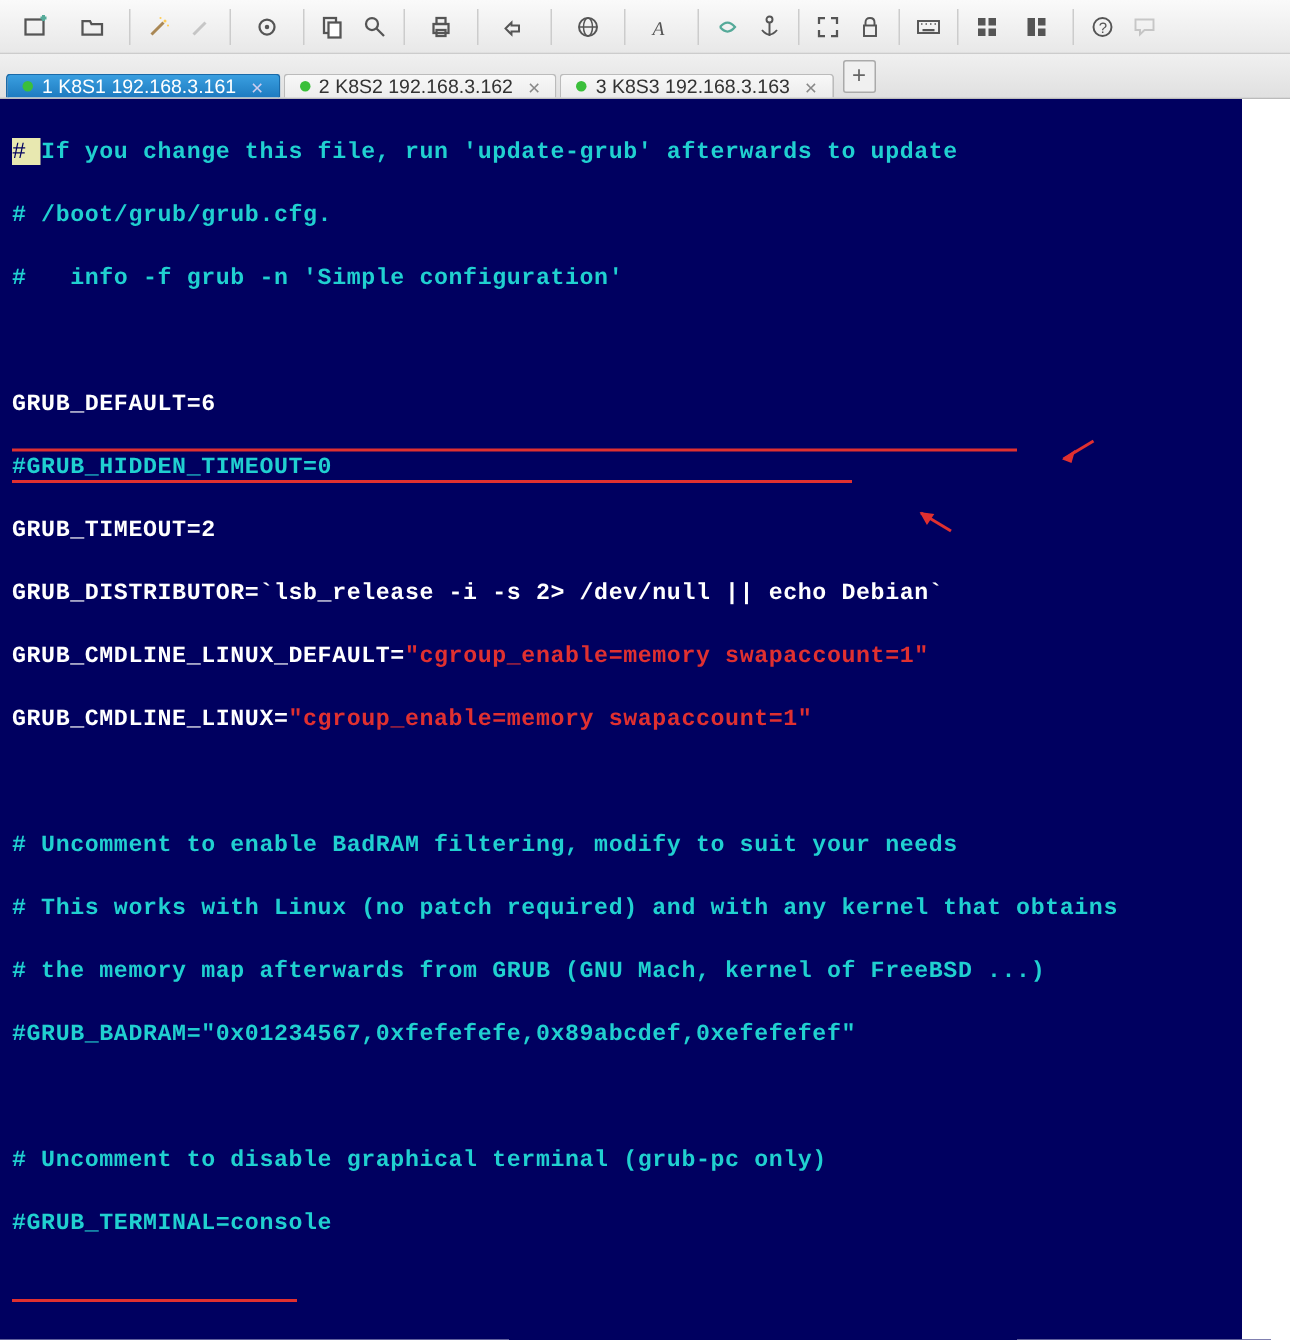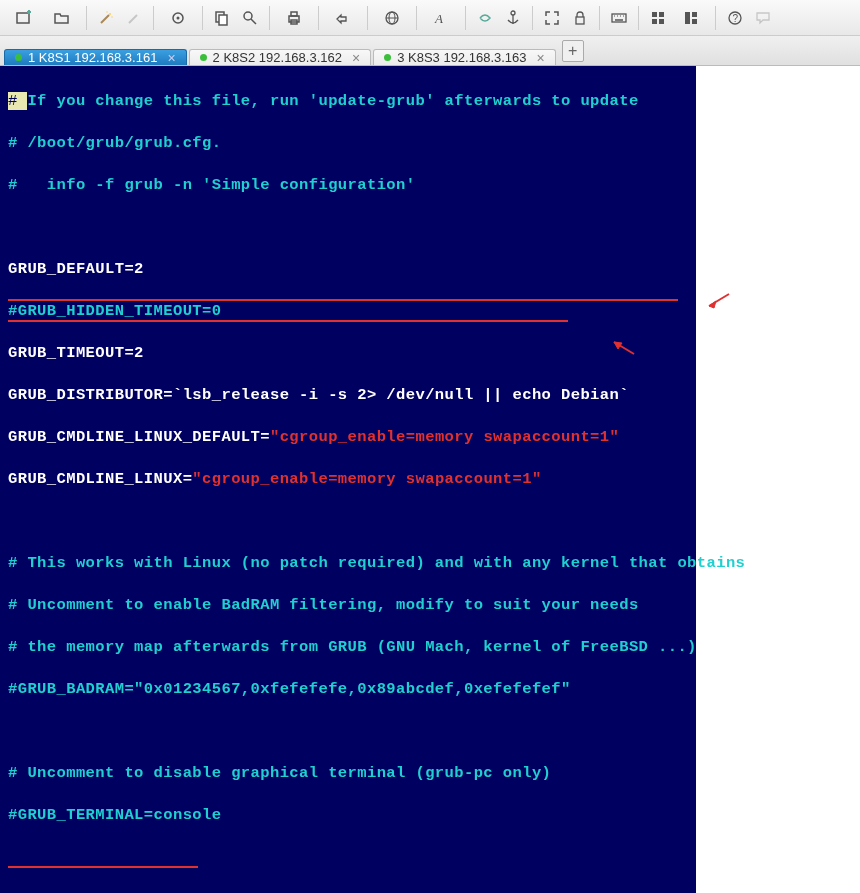--- a/index.html
+++ b/index.html
@@ -9,21 +9,21 @@
 .tbtn svg { width:16px; height:16px; }
 .tbtn.wide { width:36px; }
 .sep { width:1px; height:24px; background:#ccc; margin:0 4px; }
 .tabbar { height:30px; background:linear-gradient(#f0f0f0,#e0e0e0); border-bottom:1px solid #bbb; display:flex; align-items:flex-end; padding:0 4px; }
 .tab { height:16px; padding:0 10px; display:flex; align-items:center; gap:6px; font-size:13px; background:linear-gradient(#f8f8f8,#ececec); border:1px solid #bbb; border-bottom:none; border-radius:3px 3px 0 0; margin-right:2px; cursor:pointer; color:#333; }
 .tab.active { background:linear-gradient(#3a9fe0,#1e7bc0); color:#fff; border-color:#1a6aa8; }
 .tab .dot { width:7px; height:7px; border-radius:50%; background:#3bbf3b; }
 .tab .x { font-size:14px; color:#888; margin-left:4px; cursor:pointer; }
 .tab.active .x { color:#cce; }
 .addtab { width:22px; height:22px; border:1px solid #aaa; background:#f0f0f0; display:flex; align-items:center; justify-content:center; font-size:16px; color:#666; margin:0 0 3px 4px; border-radius:2px; cursor:pointer; }
-.term { width:696px; height:827px; background:#000060; font-family:'Courier New',monospace; font-size:15.5px; line-height:21px; padding:4px 8px; position:relative; color:#fff; white-space:pre; letter-spacing:0.4px; }
+.term { width:828px; height:827px; background:#000060; font-family:'Courier New',monospace; font-size:15.5px; line-height:21px; padding:4px 8px; position:relative; color:#fff; white-space:pre; letter-spacing:0.4px; }
 .c-teal { color:#20d0d0; font-weight:bold; }
 .c-white { color:#ffffff; font-weight:bold; }
 .c-red { color:#e03030; font-weight:bold; }
 .cursor { background:#e8e8b0; color:#000060; }
 .arrow { position:absolute; pointer-events:none; }
 .arrow svg { stroke:#e03030; fill:#e03030; }
 .ul1, .ul2, .ul3 { position:absolute; height:2px; background:#e03030; pointer-events:none; }
 </style>
 </head>
 <body>
@@ -186,29 +186,29 @@
     <span class="x">×</span>
   </div>
   <div class="addtab">+</div>
 </div>
 
 <div class="term">
 <div><span class="cursor"># </span><span class="c-teal">If you change this file, run 'update-grub' afterwards to update</span></div>
 <div class="c-teal"># /boot/grub/grub.cfg.</div>
 <div class="c-teal">#   info -f grub -n 'Simple configuration'</div>
 <div>&nbsp;</div>
-<div class="c-white">GRUB_DEFAULT=2</div>
+<div class="c-white">GRUB_DEFAULT=6</div>
 <div class="c-teal">#GRUB_HIDDEN_TIMEOUT=0</div>
 <div class="c-white">GRUB_TIMEOUT=2</div>
 <div class="c-white">GRUB_DISTRIBUTOR=`lsb_release -i -s 2&gt; /dev/null || echo Debian`</div>
 <div><span class="c-white">GRUB_CMDLINE_LINUX_DEFAULT=</span><span class="c-red">"cgroup_enable=memory swapaccount=1"</span></div>
 <div><span class="c-white">GRUB_CMDLINE_LINUX=</span><span class="c-red">"cgroup_enable=memory swapaccount=1"</span></div>
 <div>&nbsp;</div>
+<div class="c-teal"># Uncomment to enable BadRAM filtering, modify to suit your needs</div>
 <div class="c-teal"># This works with Linux (no patch required) and with any kernel that obtains</div>
-<div class="c-teal"># Uncomment to enable BadRAM filtering, modify to suit your needs</div>
 <div class="c-teal"># the memory map afterwards from GRUB (GNU Mach, kernel of FreeBSD ...)</div>
 <div class="c-teal">#GRUB_BADRAM="0x01234567,0xfefefefe,0x89abcdef,0xefefefef"</div>
 <div>&nbsp;</div>
 <div class="c-teal"># Uncomment to disable graphical terminal (grub-pc only)</div>
 <div class="c-teal">#GRUB_TERMINAL=console</div>
 
 
 
 
 

